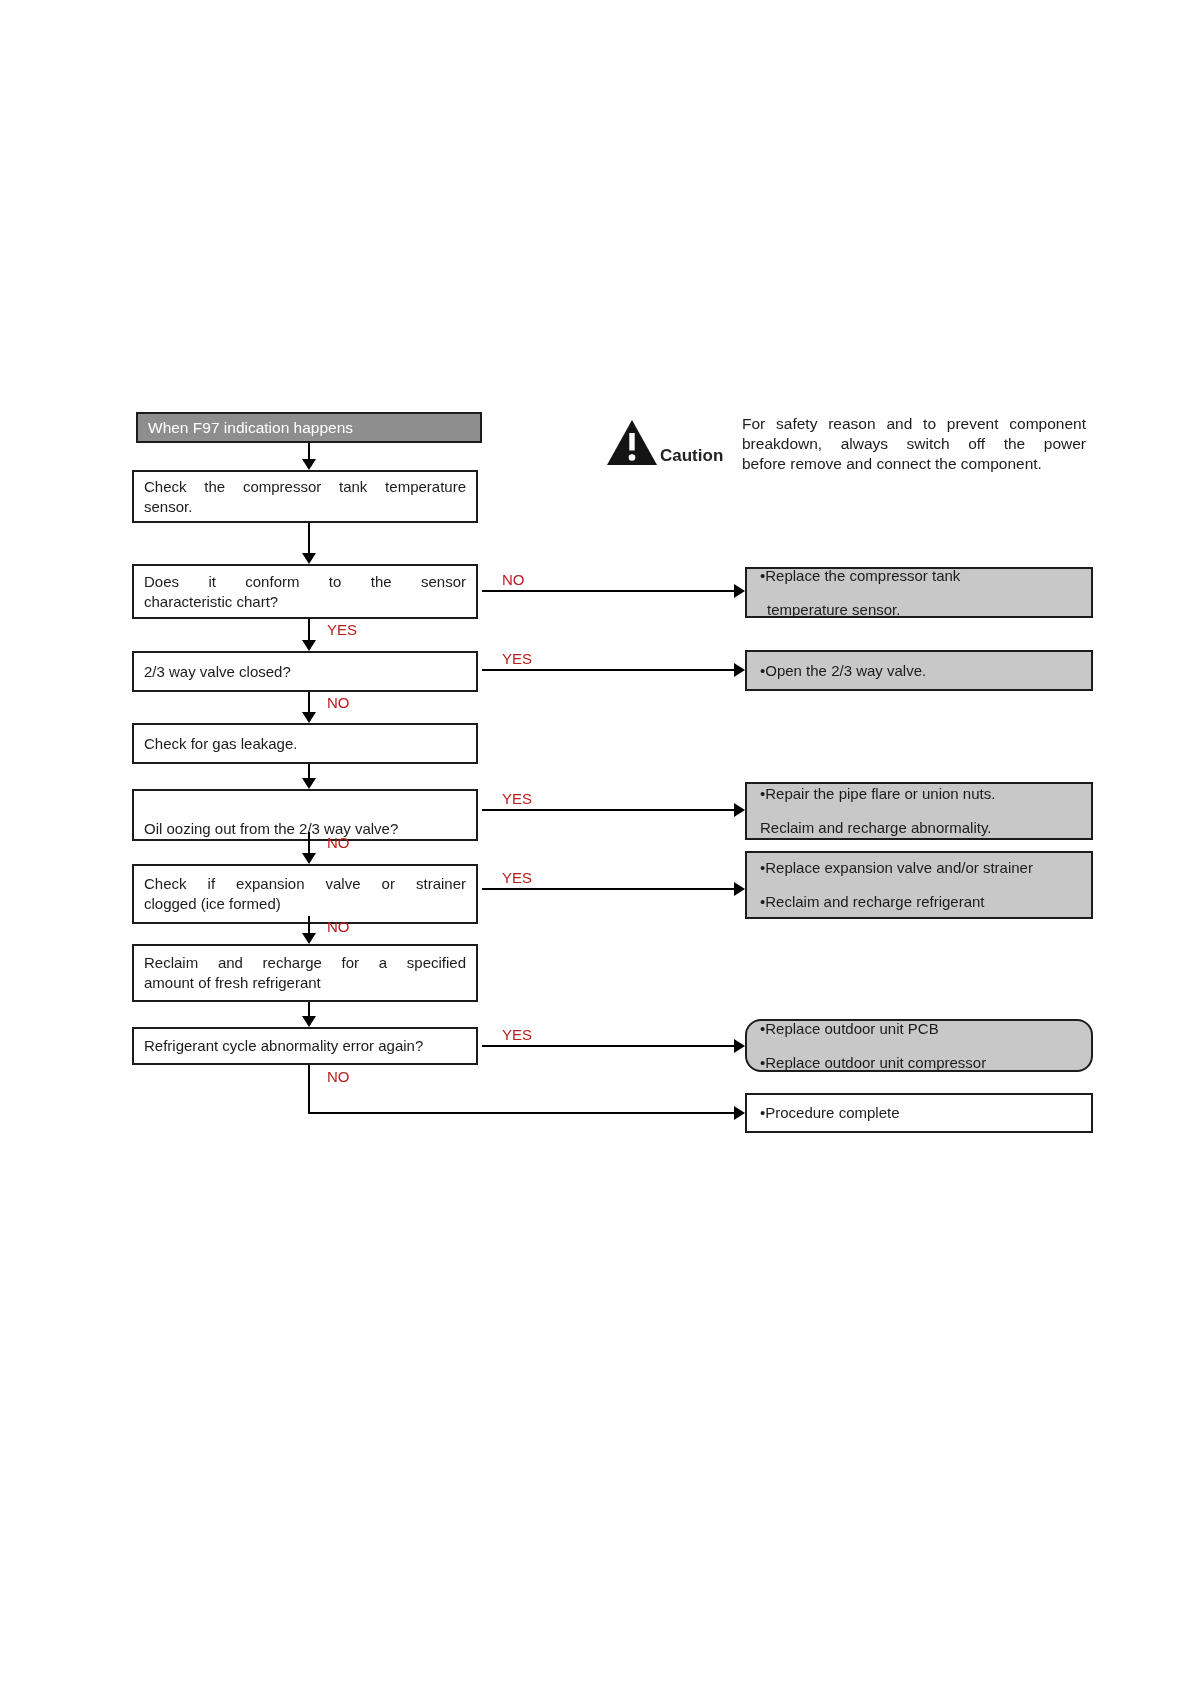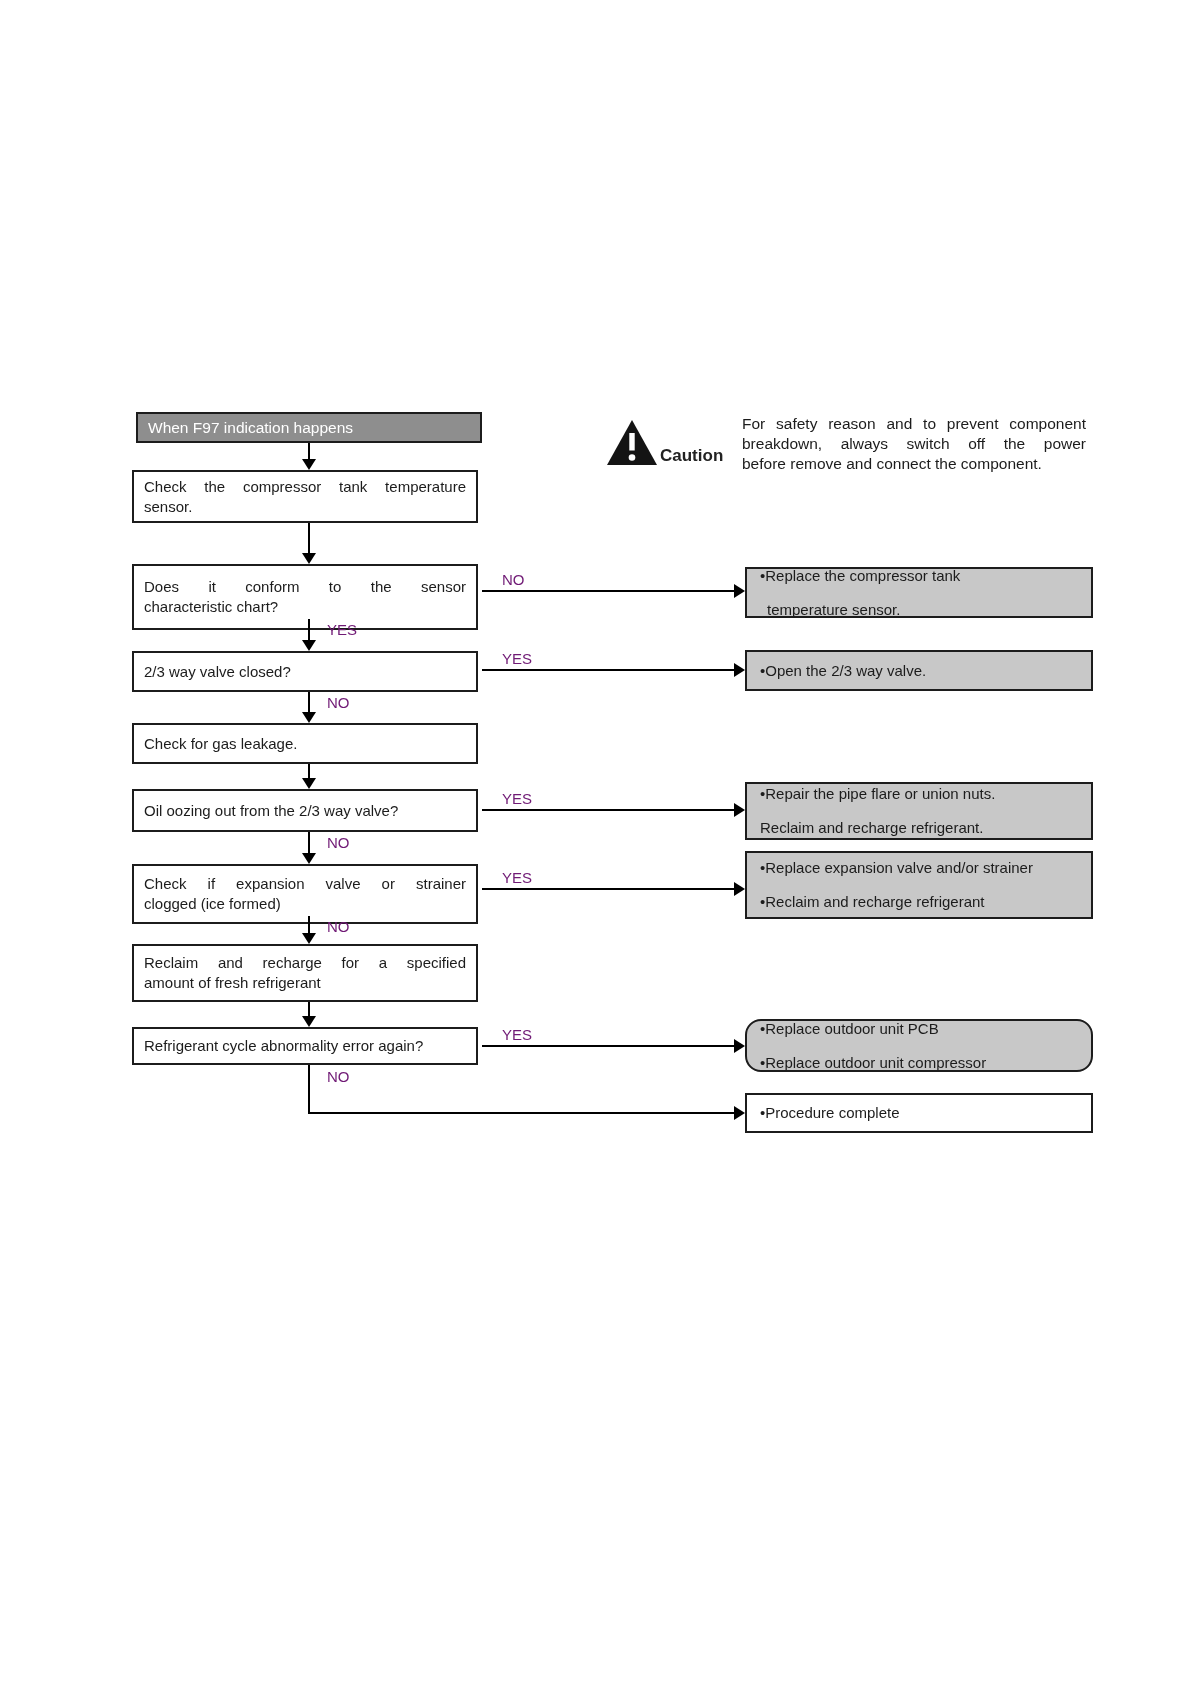--- a/index.html
+++ b/index.html
@@ -24,21 +24,21 @@
   .jline { text-align:justify; text-align-last:justify; }
   .indent { padding-left:7px; }
   .vline { position:absolute; width:2px; background:#000; }
   .hline { position:absolute; height:2px; background:#000; }
   .arr-d { position:absolute; width:0; height:0;
            border-left:7px solid transparent; border-right:7px solid transparent;
            border-top:11px solid #000; }
   .arr-r { position:absolute; width:0; height:0;
            border-top:7px solid transparent; border-bottom:7px solid transparent;
            border-left:11px solid #000; }
-  .blabel { position:absolute; font-size:15px; line-height:18px; color:#701a75; }
+  .blabel { position:absolute; font-size:15px; line-height:18px; color:#b91c1c; }
   .tri { position:absolute; left:606px; top:419px; }
   .caution-label { position:absolute; left:660px; top:446px; font-weight:bold; font-size:17px; color:#222; }
   .caution-text { position:absolute; left:742px; top:414px; width:344px; font-size:15.5px; line-height:20px; }
 </style>
 </head>
 <body>
 
 <div class="page">
 
   <div class="box header-box">
@@ -57,34 +57,34 @@
     <div class="jline">For safety reason and to prevent component</div>
     <div class="jline">breakdown, always switch off the power</div>
     <div>before remove and connect the component.</div>
   </div>
 
   <div class="box step" style="top:470px; height:53px;">
     <div class="jline">Check the compressor tank temperature</div>
     <div>sensor.</div>
   </div>
 
-  <div class="box step" style="top:564px; height:66px;">
+  <div class="box step" style="top:564px; height:55px;">
     <div class="jline">Does it conform to the sensor</div>
     <div>characteristic chart?</div>
   </div>
 
   <div class="box step" style="top:651px; height:41px;">
     <div>2/3 way valve closed?</div>
   </div>
 
   <div class="box step" style="top:723px; height:41px;">
     <div>Check for gas leakage.</div>
   </div>
 
-  <div class="box step" style="top:789px; height:43px;">
+  <div class="box step" style="top:789px; height:52px;justify-content:flex-end;">
     <div>Oil oozing out from the 2/3 way valve?</div>
   </div>
 
   <div class="box step" style="top:864px; height:60px;">
     <div class="jline">Check if expansion valve or strainer</div>
     <div>clogged (ice formed)</div>
   </div>
 
   <div class="box step" style="top:944px; height:58px;">
     <div class="jline">Reclaim and recharge for a specified</div>
@@ -99,21 +99,21 @@
     <div>•Replace the compressor tank</div>
     <div class="indent">temperature sensor.</div>
   </div>
 
   <div class="box action" style="top:650px; height:41px;">
     <div>•Open the 2/3 way valve.</div>
   </div>
 
   <div class="box action" style="top:782px; height:58px;">
     <div>•Repair the pipe flare or union nuts.</div>
-    <div>Reclaim and recharge refrigerant.</div>
+    <div>Reclaim and recharge abnormality.</div>
   </div>
 
   <div class="box action" style="top:851px; height:68px;">
     <div>•Replace expansion valve and/or strainer</div>
     <div>•Reclaim and recharge refrigerant</div>
   </div>
 
   <div class="box action" style="top:1019px; height:53px;border-radius:16px;">
     <div>•Replace outdoor unit PCB</div>
     <div>•Replace outdoor unit compressor</div>

